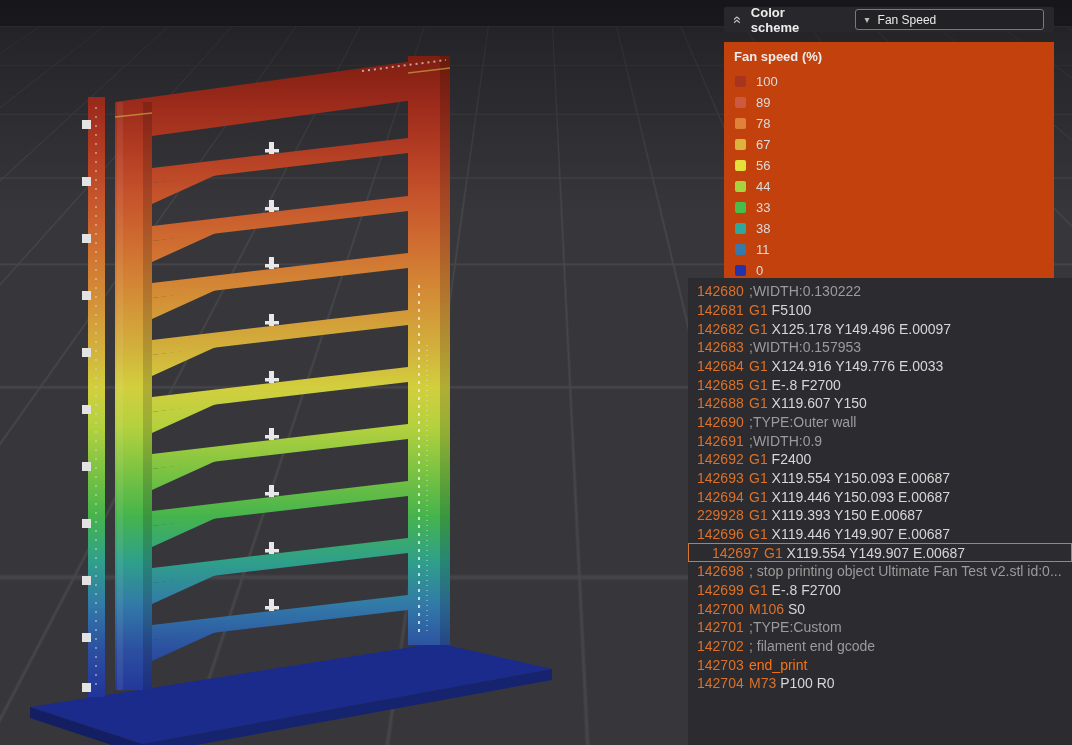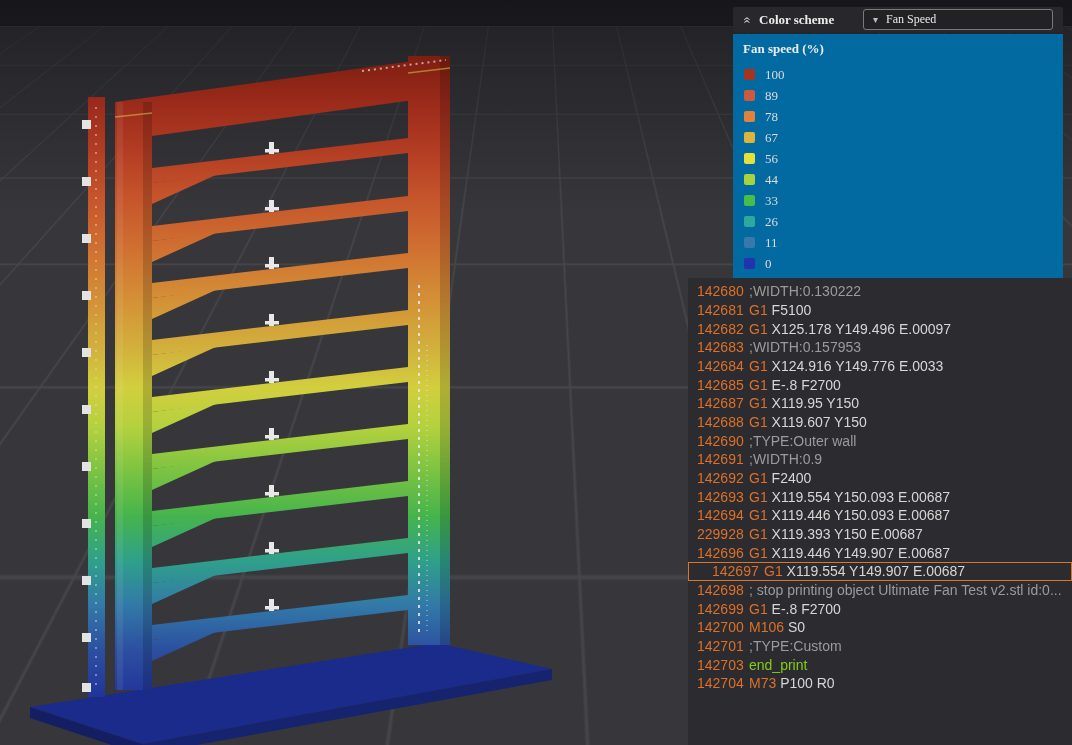--- a/index.html
+++ b/index.html
@@ -18,55 +18,55 @@
       linear-gradient(to right, #47474b 1px, transparent 1px);
     background-size:64px 64px;
   }
   .plate-shade {
     position:absolute; inset:0; pointer-events:none; z-index:1;
     background: linear-gradient(to bottom, rgba(12,12,16,0.5), rgba(12,12,16,0) 28%);
   }
   .model-svg { position:absolute; left:10px; top:35px; z-index:2; }
 
   
-  .scheme-panel { position:absolute; top:7px; right:9px; width:330px; z-index:10; font-size:13px;font-family:Liberation Serif, serif; }
+  .scheme-panel { position:absolute; top:7px; right:18px; width:330px; z-index:10; font-size:13px; }
   .scheme-header {
     height:25px; background:#28282c; display:flex; align-items:center;
     gap:9px; padding:0 10px; border-radius:2px;
   }
   .collapse-icon { color:#c9c9c9; font-size:14px; display:inline-block; transform:rotate(90deg); cursor:pointer; line-height:1; }
   .scheme-label { color:#ededed; font-weight:bold; }
   .spacer { flex:1; }
   .scheme-dropdown {
     width:190px; height:21px; border:1px solid #7a7a7e; border-radius:3px;
     background:#222225; color:#e9e9e9; font-size:12px;
     display:flex; align-items:center; gap:8px; padding:0 9px; cursor:pointer;
   }
   .dd-chevron { color:#bdbdbd; font-size:10px; line-height:1; }
-  .legend { background:#0369a1; margin-top:2px; padding-bottom:7px; }
+  .legend { background:#c2410c; margin-top:10px; padding-bottom:7px; }
   .legend-title { color:#ededed; font-weight:bold; padding:7px 10px 7px 10px; }
   .legend-item { display:flex; align-items:center; gap:10px; height:21px; padding-left:11px; }
   .swatch { width:11px; height:11px; border-radius:2px; flex-shrink:0; }
   .legend-value { color:#dcdcdc; }
 
   
   .gcode-panel {
     position:absolute; left:688px; top:278px; right:0; bottom:0;
     background:#2c2c30; z-index:10; overflow:hidden; padding-top:4px;
   }
   .gcode-row {
     display:flex; align-items:center; height:18.68px; padding-left:9px;
     font-size:14px; white-space:pre; cursor:default;
   }
   .gcode-row.highlight { outline:1px solid #d8772c; outline-offset:-1px;padding-left:24px; }
   .g-num { color:#dd7029; width:52px; flex-shrink:0; }
   .seg-cmd { color:#dd7029; }
   .seg-param { color:#d6d6d6; }
   .seg-comment { color:#9b9b9b; }
-  .seg-macro { color:#84cc16; }
+  .seg-macro { color:#f97316; }
 </style>
 </head>
 <body>
 
 <div class="viewport">
   <div class="plate3d"></div>
   <div class="plate-shade"></div>
 
   <svg class="model-svg" width="560" height="710" viewBox="0 0 560 710">
     <defs>
@@ -212,21 +212,21 @@
         <div class="legend-item">
           <span class="swatch" style="background: rgb(166, 212, 63);"></span>
           <span class="legend-value">44</span>
         </div>
         <div class="legend-item">
           <span class="swatch" style="background: rgb(70, 191, 74);"></span>
           <span class="legend-value">33</span>
         </div>
         <div class="legend-item">
           <span class="swatch" style="background: rgb(46, 168, 157);"></span>
-          <span class="legend-value">26</span>
+          <span class="legend-value">38</span>
         </div>
         <div class="legend-item">
           <span class="swatch" style="background: rgb(55, 121, 171);"></span>
           <span class="legend-value">11</span>
         </div>
         <div class="legend-item">
           <span class="swatch" style="background: rgb(34, 51, 174);"></span>
           <span class="legend-value">0</span>
         </div>
       </div>
@@ -234,30 +234,30 @@
 </div>
 
 <div class="gcode-panel">
   <div id="gcode-lines">
       <div class="gcode-row"><span class="g-num">142680</span><span><span class="seg-comment">;WIDTH:0.130222</span></span></div>
       <div class="gcode-row"><span class="g-num">142681</span><span><span class="seg-cmd">G1</span> <span class="seg-param">F5100</span></span></div>
       <div class="gcode-row"><span class="g-num">142682</span><span><span class="seg-cmd">G1</span> <span class="seg-param">X125.178 Y149.496 E.00097</span></span></div>
       <div class="gcode-row"><span class="g-num">142683</span><span><span class="seg-comment">;WIDTH:0.157953</span></span></div>
       <div class="gcode-row"><span class="g-num">142684</span><span><span class="seg-cmd">G1</span> <span class="seg-param">X124.916 Y149.776 E.0033</span></span></div>
       <div class="gcode-row"><span class="g-num">142685</span><span><span class="seg-cmd">G1</span> <span class="seg-param">E-.8 F2700</span></span></div>
-      <div class="gcode-row"><span class="g-num">142687</span><span><span class="seg-cmd">G1</span> <span class="seg-param">X119.95 Y150</span></span></div>
       <div class="gcode-row"><span class="g-num">142688</span><span><span class="seg-cmd">G1</span> <span class="seg-param">X119.607 Y150</span></span></div>
       <div class="gcode-row"><span class="g-num">142690</span><span><span class="seg-comment">;TYPE:Outer wall</span></span></div>
       <div class="gcode-row"><span class="g-num">142691</span><span><span class="seg-comment">;WIDTH:0.9</span></span></div>
       <div class="gcode-row"><span class="g-num">142692</span><span><span class="seg-cmd">G1</span> <span class="seg-param">F2400</span></span></div>
       <div class="gcode-row"><span class="g-num">142693</span><span><span class="seg-cmd">G1</span> <span class="seg-param">X119.554 Y150.093 E.00687</span></span></div>
       <div class="gcode-row"><span class="g-num">142694</span><span><span class="seg-cmd">G1</span> <span class="seg-param">X119.446 Y150.093 E.00687</span></span></div>
       <div class="gcode-row"><span class="g-num">229928</span><span><span class="seg-cmd">G1</span> <span class="seg-param">X119.393 Y150 E.00687</span></span></div>
       <div class="gcode-row"><span class="g-num">142696</span><span><span class="seg-cmd">G1</span> <span class="seg-param">X119.446 Y149.907 E.00687</span></span></div>
       <div class="gcode-row highlight"><span class="g-num">142697</span><span><span class="seg-cmd">G1</span> <span class="seg-param">X119.554 Y149.907 E.00687</span></span></div>
       <div class="gcode-row"><span class="g-num">142698</span><span><span class="seg-comment">; stop printing object Ultimate Fan Test v2.stl id:0...</span></span></div>
       <div class="gcode-row"><span class="g-num">142699</span><span><span class="seg-cmd">G1</span> <span class="seg-param">E-.8 F2700</span></span></div>
       <div class="gcode-row"><span class="g-num">142700</span><span><span class="seg-cmd">M106</span> <span class="seg-param">S0</span></span></div>
       <div class="gcode-row"><span class="g-num">142701</span><span><span class="seg-comment">;TYPE:Custom</span></span></div>
+      <div class="gcode-row"><span class="g-num">142702</span><span><span class="seg-comment">; filament end gcode</span></span></div>
       <div class="gcode-row"><span class="g-num">142703</span><span><span class="seg-macro">end_print</span></span></div>
       <div class="gcode-row"><span class="g-num">142704</span><span><span class="seg-cmd">M73</span> <span class="seg-param">P100 R0</span></span></div>
     </div>
 </div>
 
 </body></html>

